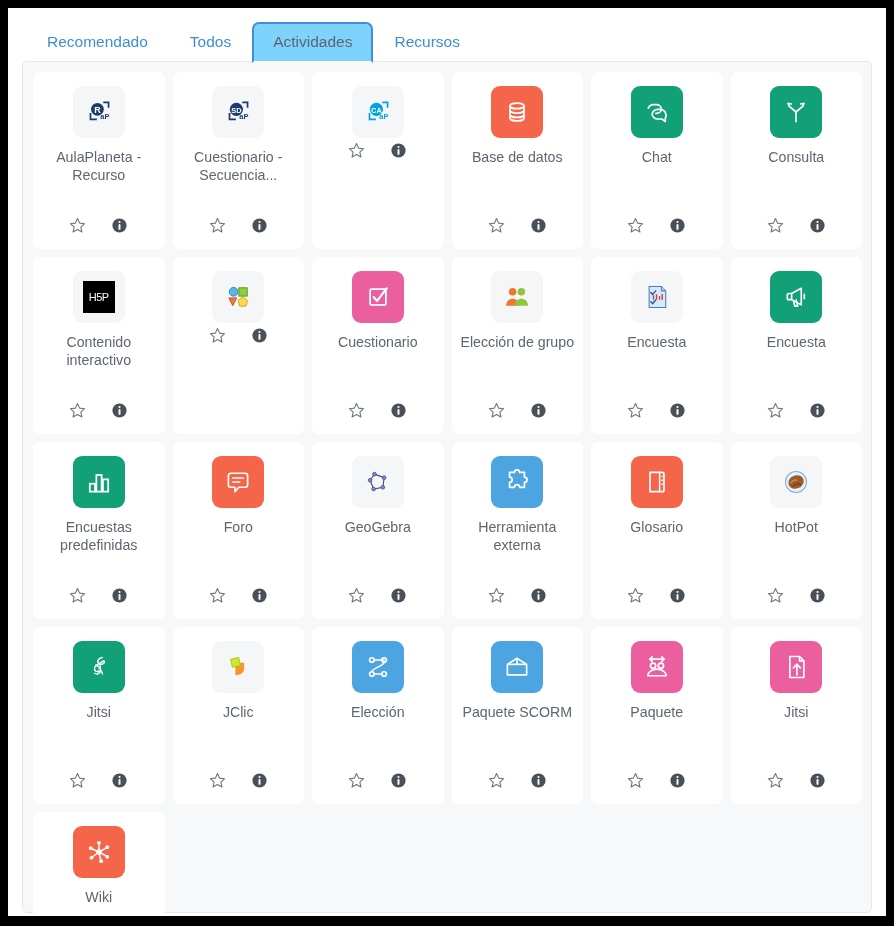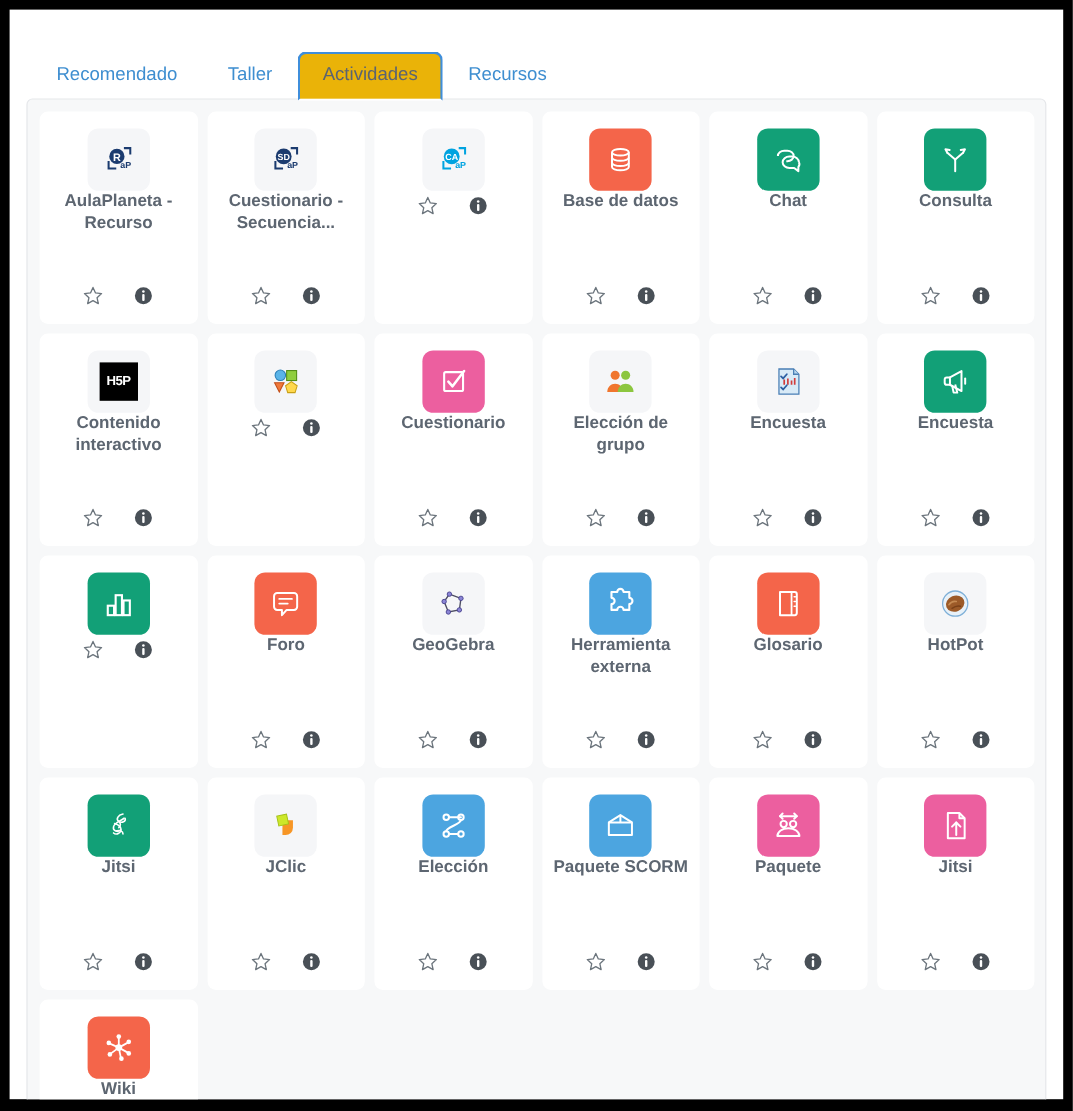--- a/index.html
+++ b/index.html
@@ -26,40 +26,39 @@
 
   
   .tabbar {
     height: 54px;
     display: flex;
     align-items: flex-end;
     padding-left: 18px;
     gap: 0px;
     position: relative;
     z-index: 5;
-    margin-top: 21px;
   }
 
   .tab {
     font-size: 15.5px;
     color: #3e8ed0;
     padding: 11px 20px 12px 20px;
     line-height: 1.1;
     white-space: nowrap;
     cursor: pointer;
     border: 1px solid transparent;
     border-radius: 7px 7px 0 0;
     background: transparent;
     position: relative;
     top: 1px;
   }
 
   .tab.active {
     color: #5b6471;
-    background: #eab308;
+    background: #7dd3fc;
     border: 2px solid #3f8edb;
     border-bottom-color: #ffffff;
     padding: 9px 19px 11px 19px;
   }
 
   
   .panel {
     margin: 0 14px 0 14px;
     background: #f7f8f9;
     border: 1px solid #e5e7ea;
@@ -94,30 +93,30 @@
     display: flex;
     align-items: center;
     justify-content: center;
     flex: 0 0 auto;
   }
   .iconbox.plain { background: #f5f6f8; }
 
   .iconbox svg { display: block; }
 
   .card-label {
+    margin-top: 10px;
     font-size: 14.2px;
     line-height: 1.27;
     color: #5d6671;
     text-align: center;
     max-width: 120px;
     flex: 1 1 auto;
     display: flex;
     align-items: flex-start;
     justify-content: center;
-    font-weight: bold;
   }
 
   .card-actions {
     display: flex;
     align-items: center;
     gap: 22px;
     margin-top: 2px;
     margin-bottom: 4px;
   }
 
@@ -133,21 +132,21 @@
   .star-svg { stroke: #6c757d; fill: none; stroke-width: 1.4; }
   .info-svg { fill: #495057; }
 </style>
 </head>
 <body>
 
 <div class="page">
 
   <div class="tabbar" id="tabbar">
       <div class="tab">Recomendado</div>
-      <div class="tab">Taller</div>
+      <div class="tab">Todos</div>
       <div class="tab active">Actividades</div>
       <div class="tab">Recursos</div>
     </div>
 
   <div class="panel">
     <div class="grid" id="grid">
         <div class="card">
           <div class="iconbox plain">
             <svg width="34" height="34" viewBox="0 0 32 32">
               <path d="M20 7 h5 v5" fill="none" stroke="#1b3b6f" stroke-width="1.6"></path>
@@ -300,21 +299,21 @@
                 <circle class="info-svg" cx="12" cy="12" r="10"></circle>
                 <circle cx="12" cy="7" r="1.5" fill="#ffffff"></circle>
                 <rect x="10.6" y="10" width="2.8" height="8" rx="1.2" fill="#ffffff"></rect>
               </svg>
             </span>
           </div>
         </div>
         <div class="card">
           <div class="iconbox plain">
             <div style="width:32px;height:32px;background:#000;display:flex;align-items:center;justify-content:center;">
-              <span style="color:#fff;font-size:11px;font-weight:bold;font-family:'Liberation Sans',sans-serif;letter-spacing:-0.5px;">H5P</span>
+              <span style="color:#fff;font-size:11px;font-weight:normal;font-family:'Liberation Sans',sans-serif;letter-spacing:-0.5px;">H5P</span>
             </div>
           </div>
           <div class="card-label">Contenido interactivo</div>
           <div class="card-actions">
             <span class="act">
               <svg width="19" height="19" viewBox="0 0 24 24">
                 <path class="star-svg" d="M12 3.2 l2.65 5.8 l6.35 0.7 l-4.75 4.3 l1.35 6.25 L12 17.1 l-5.6 3.15 l1.35 -6.25 L3 9.7 l6.35 -0.7 Z" stroke-linejoin="round"></path>
               </svg>
             </span>
             <span class="act">
@@ -457,20 +456,21 @@
         <div class="card">
           <div class="iconbox" style="background: rgb(18, 160, 119);">
             <svg width="28" height="28" viewBox="0 0 32 32">
               <g fill="none" stroke="#ffffff" stroke-width="2">
                 <rect x="5.5" y="18" width="6" height="9"></rect>
                 <rect x="13" y="8" width="6" height="19"></rect>
                 <rect x="20.5" y="13" width="6" height="14"></rect>
               </g>
             </svg>
           </div>
+          <div class="card-label">Encuestas predefinidas</div>
           <div class="card-actions">
             <span class="act">
               <svg width="19" height="19" viewBox="0 0 24 24">
                 <path class="star-svg" d="M12 3.2 l2.65 5.8 l6.35 0.7 l-4.75 4.3 l1.35 6.25 L12 17.1 l-5.6 3.15 l1.35 -6.25 L3 9.7 l6.35 -0.7 Z" stroke-linejoin="round"></path>
               </svg>
             </span>
             <span class="act">
               <svg width="17" height="17" viewBox="0 0 24 24">
                 <circle class="info-svg" cx="12" cy="12" r="10"></circle>
                 <circle cx="12" cy="7" r="1.5" fill="#ffffff"></circle>

